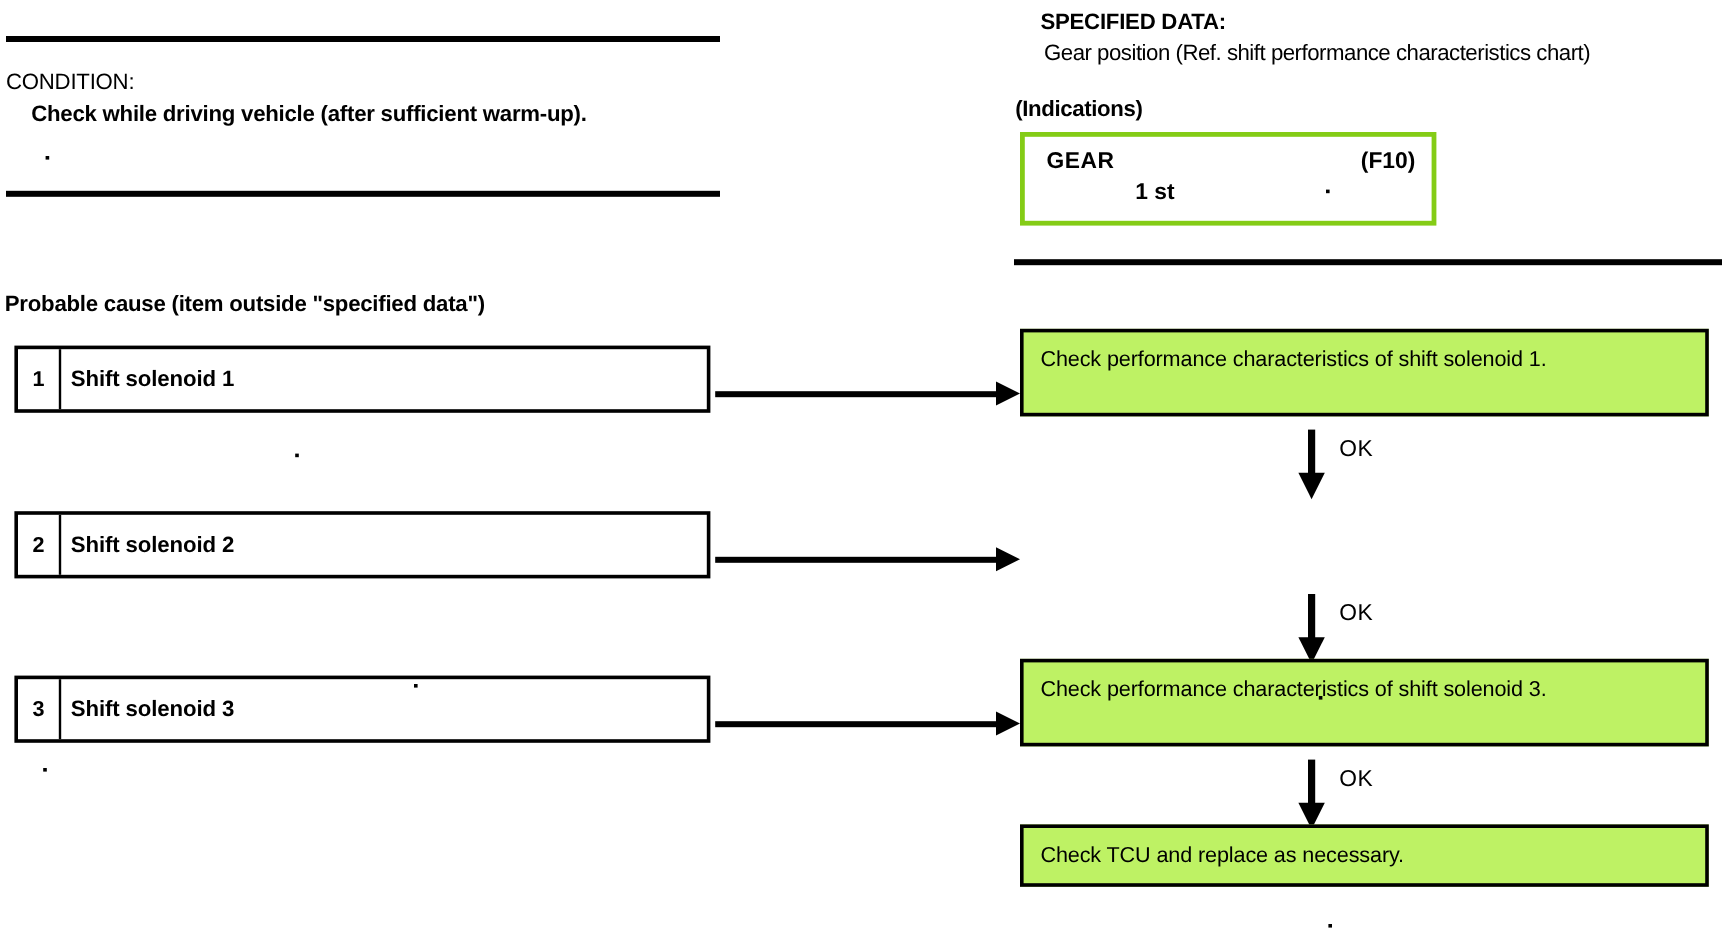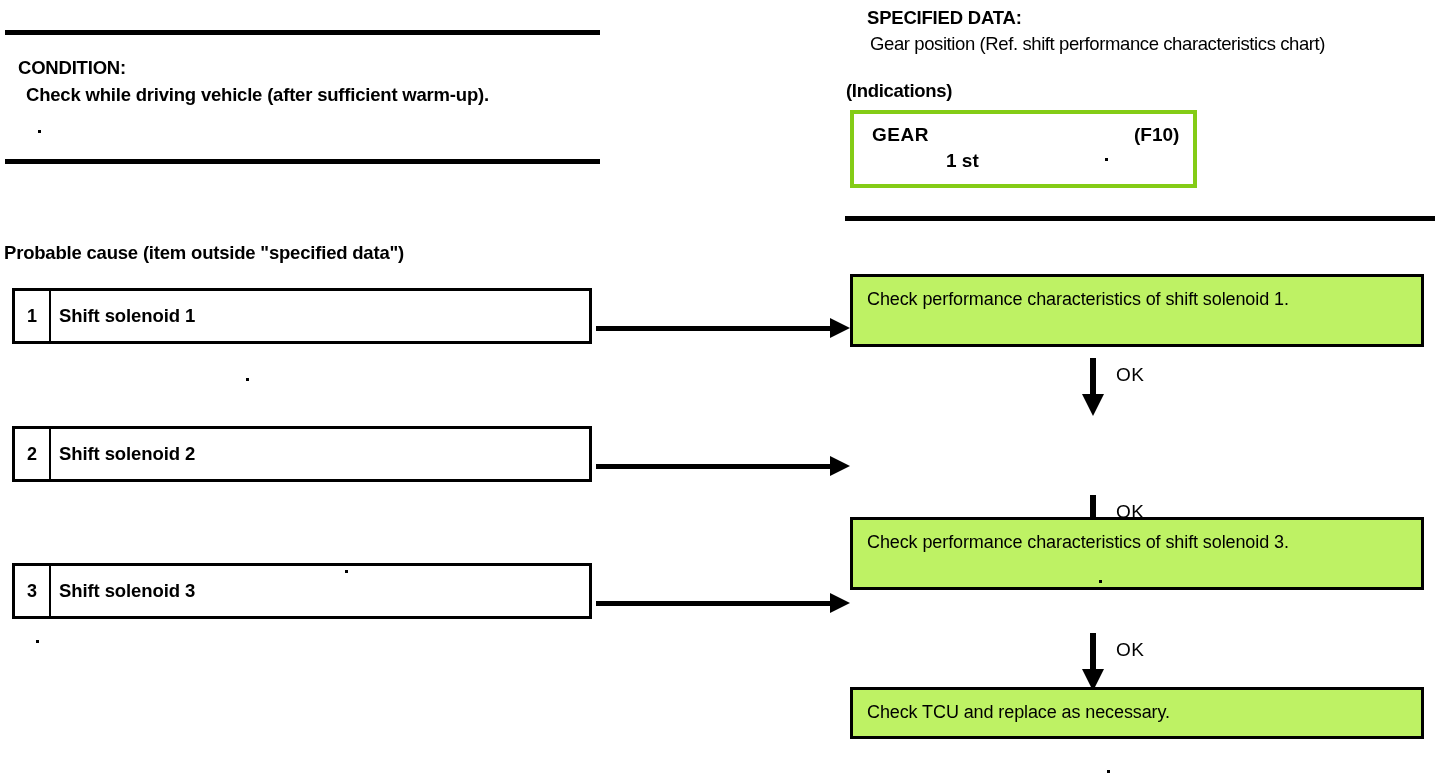--- a/index.html
+++ b/index.html
@@ -32,24 +32,24 @@
 
   
   #left-column {
     position: absolute;
     left: 0; top: 0;
     width: 620px;
     height: 776px;
   }
   .cond-heading {
     position: absolute;
-    left: 18px;
+    left: 5px;
     top: 57px;
     font-size: 18.5px;
-    font-weight: bold;
+    font-weight: normal;
     letter-spacing: -0.2px;
     text-align: right;
   }
   .cond-body {
     position: absolute;
     left: 26px;
     top: 82px;
     width: 570px;
     font-size: 18.5px;
     font-weight: bold;
@@ -334,21 +334,21 @@
       <div class="ok-label">OK</div>
     </div>
 
 
     <div class="v-arrow" style="left:1082px; top:495px;">
       <div class="shaft"></div>
       <div class="head"></div>
       <div class="ok-label">OK</div>
     </div>
 
-    <div class="flow-box" style="top:517px; height:73px;">
+    <div class="flow-box" style="top:549px; height:73px;">
       <div class="flow-text">Check performance characteristics of shift solenoid 3.</div>
     </div>
 
     <div class="v-arrow" style="left:1082px; top:633px;">
       <div class="shaft"></div>
       <div class="head"></div>
       <div class="ok-label">OK</div>
     </div>
 
     <div class="flow-box" style="top:687px; height:52px;">

